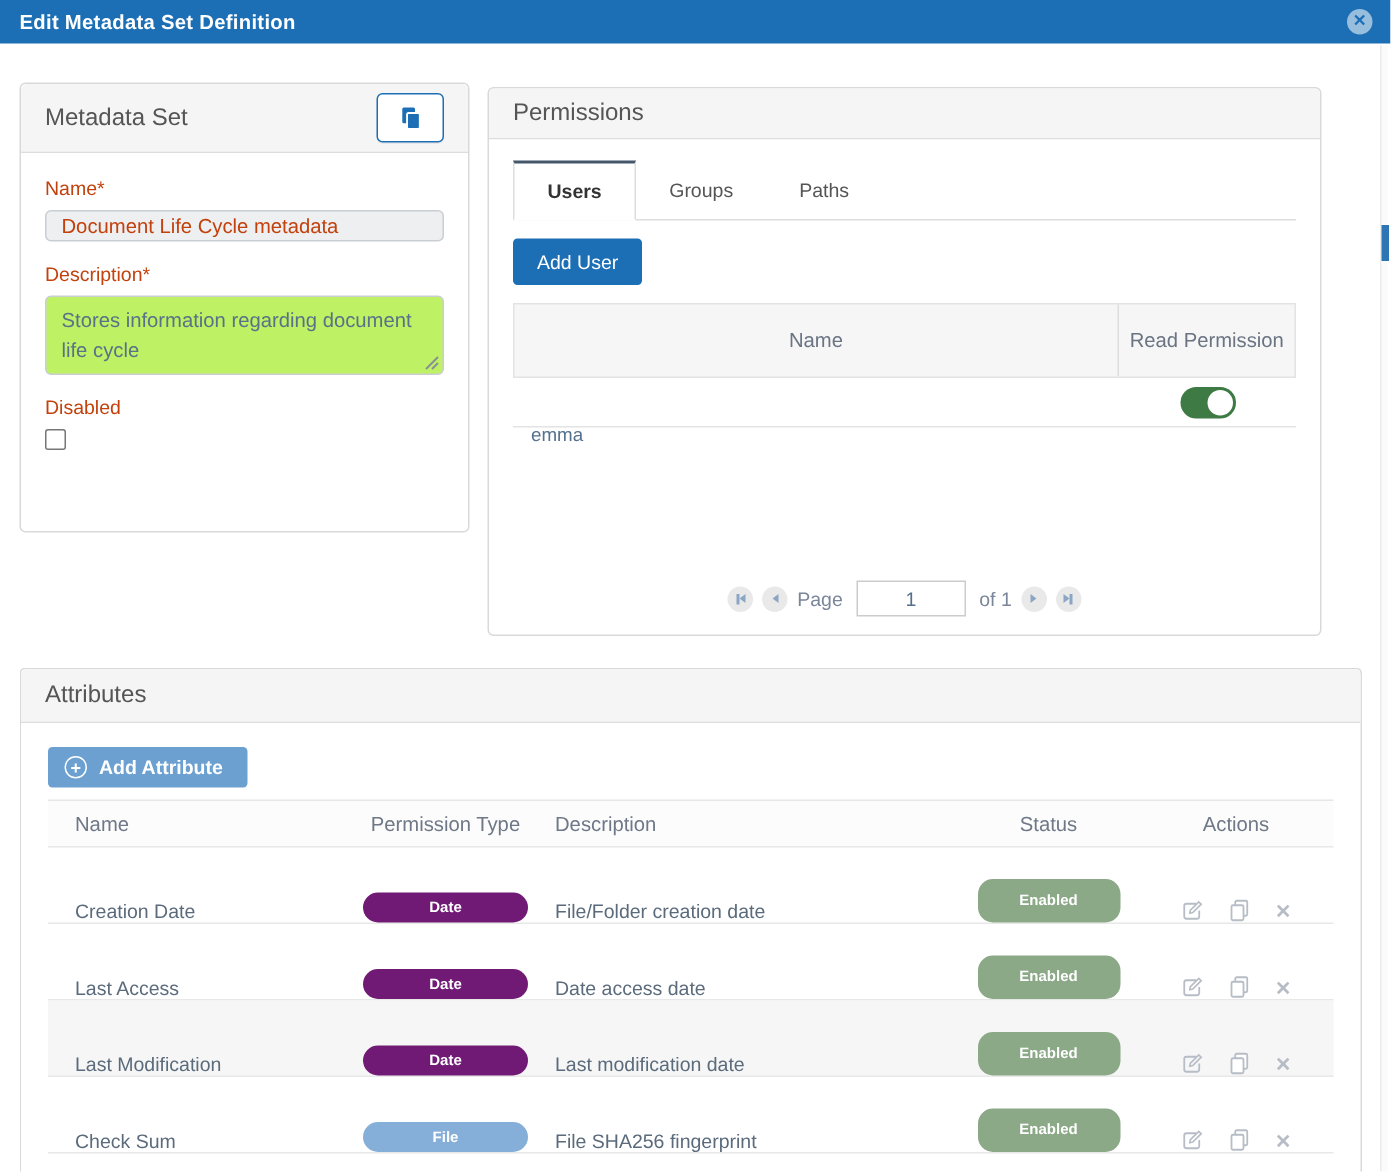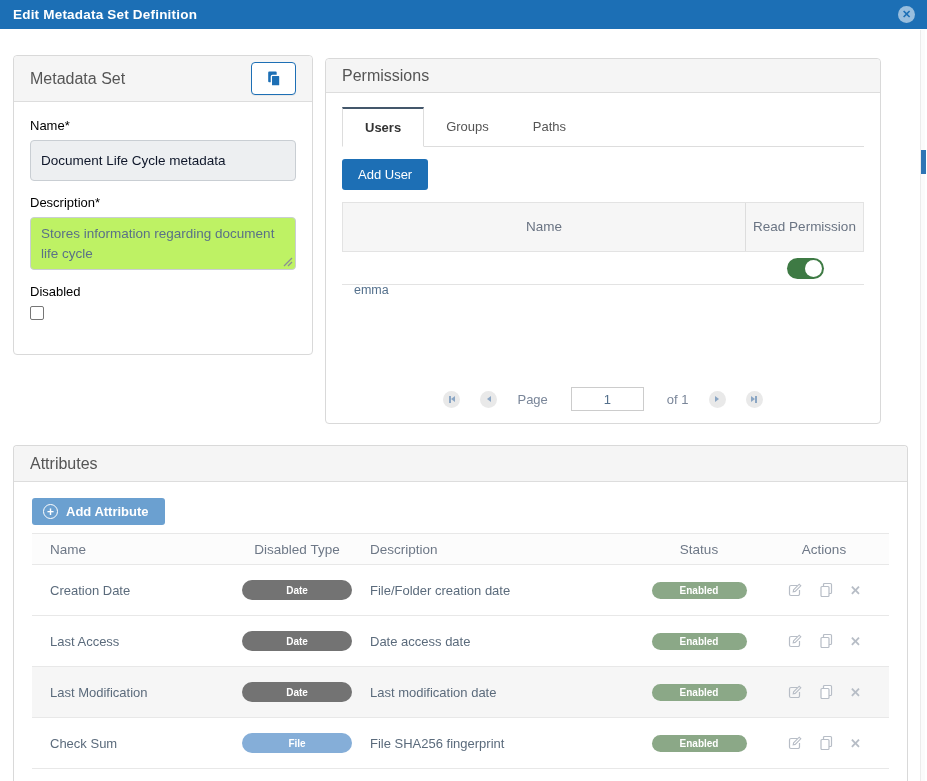--- a/index.html
+++ b/index.html
@@ -44,24 +44,24 @@
   
   .panel-meta { left:13px; top:55px; width:300px; height:300px; }
   .panel-meta .panel-header { height:46px;gap:36px; }
   .copy-btn {
     margin-left:auto; width:45px; height:33px; background:#fff;
     border:1.5px solid #1d6fb5; border-radius:4px;
     display:flex; align-items:center; justify-content:center; cursor:pointer;
     box-shadow:0 1px 0 rgba(0,0,0,.05);
   }
   .meta-body { padding:16px; }
-  .field-label { font-size:13px; color:#000000; margin-bottom:7px; }
+  .field-label { font-size:13px; color:#c2410c; margin-bottom:7px; }
   .text-input {
-    width:100%; height:41px; background:#edeff1; border:1px solid #c9ced3; border-radius:4px;
-    font-family:"Liberation Sans",sans-serif; font-size:13.5px; color:#0f172a; padding:0 10px;
+    width:100%; height:21px; background:#edeff1; border:1px solid #c9ced3; border-radius:4px;
+    font-family:"Liberation Sans",sans-serif; font-size:13.5px; color:#c2410c; padding:0 10px;
     margin-bottom:14px;
   }
   .textarea-box {
     position:relative; width:100%; min-height:53px; background:#bef264;
     border:1px solid #c9ced3; border-radius:4px; padding:6px 20px 6px 10px;
     font-size:13.5px; color:#5a7187; line-height:1.45; margin-bottom:14px;
   }
   .resize-handle { position:absolute; right:2px; bottom:2px; }
   .checkbox {
     width:14px; height:14px; border:1px solid #767676; border-radius:2px; background:#fff;
@@ -92,21 +92,21 @@
   .perm-th-name { flex:1; }
   .perm-th-read { width:118px; border-left:1px solid #ddd; padding:0 2px; }
   .perm-row { display:flex; align-items:center; height:33px; border-bottom:1px solid #e3e3e3; }
   .perm-cell-name { flex:1; padding-left:12px; font-size:12.5px; color:#54708c;margin-top:44px; }
   .perm-cell-read { width:118px; display:flex; justify-content:center; }
   .toggle { position:relative; width:37px; height:21px; border-radius:11px; background:#3e7a44; cursor:pointer; }
   .toggle .knob { position:absolute; top:2px; right:2px; width:17px; height:17px; border-radius:50%; background:#fff; }
 
   .pagination {
     position:absolute; left:0; right:0; bottom:12px;
-    display:flex; align-items:center; justify-content:center; gap:20px;
+    display:flex; align-items:center; justify-content:center; gap:6px;
     font-size:13px; color:#7a8699;
   }
   .pager-btn {
     width:17px; height:17px; border-radius:50%; background:#e9e9e9;
     display:flex; align-items:center; justify-content:center; cursor:pointer;
   }
   .tri { width:0; height:0; border-top:3.5px solid transparent; border-bottom:3.5px solid transparent; }
   .tri-l { border-right:4.5px solid #8ba6c4; }
   .tri-r { border-left:4.5px solid #8ba6c4; }
   .bar { width:1.5px; height:7px; background:#8ba6c4; }
@@ -129,36 +129,36 @@
     width:15px; height:15px; border:1.5px solid #fff; border-radius:50%;
     display:flex; align-items:center; justify-content:center;
     font-size:12px; font-weight:bold; color:#fff; line-height:1;
   }
   .attr-table { margin-top:8px; }
   .attr-thead {
     display:flex; align-items:center; height:32px;
     border-top:1px solid #e8e8e8; border-bottom:1px solid #e8e8e8;
     background:#fcfcfc; color:#6e7887; font-size:13.5px;
   }
-  .attr-row { display:flex; align-items:center; height:51px; border-bottom:1px solid #e8e8e8; font-size:13px; color:#5b6b7c; }
+  .attr-row { display:flex; align-items:flex-end; height:51px; border-bottom:1px solid #e8e8e8; font-size:13px; color:#5b6b7c; }
   .attr-row.hovered { background:#f6f6f6; }
   .col-name { width:200px; padding-left:18px; }
   .col-type { width:130px; display:flex; justify-content:center; }
   .col-desc { flex:1; padding-left:8px; }
   .col-status { width:120px; display:flex; justify-content:center; }
   .col-actions { width:130px; display:flex; justify-content:center; gap:16px; align-items:center; }
 
   .badge {
     min-width:110px; height:20px; border-radius:10px; color:#fff;
     font-size:10px; font-weight:bold; display:inline-flex; align-items:center; justify-content:center;
   }
-  .badge-date { background:#737373; }
+  .badge-date { background:#701a75; }
   .badge-text { background:#85aed8; }
   .status-pill {
-    min-width:95px; height:17px; border-radius:10px; background:#8ba887; color:#fff;
+    min-width:95px; height:29px; border-radius:10px; background:#8ba887; color:#fff;
     font-size:10px; font-weight:bold; display:inline-flex; align-items:center; justify-content:center;
   }
   .action-icon { cursor:pointer; display:flex; align-items:center; }
   .x-icon { color:#b7bdc6; font-size:13px; font-weight:bold; cursor:pointer; line-height:1; }
 </style>
 </head>
 <body>
 
 <div class="titlebar">
   <span class="title">Edit Metadata Set Definition</span>
@@ -260,21 +260,21 @@
   <div class="attr-body">
 
     <div class="add-attr-btn">
       <span class="plus-icon">+</span>
       <span>Add Attribute</span>
     </div>
 
     <div class="attr-table">
       <div class="attr-thead">
         <div class="col-name">Name</div>
-        <div class="col-type">Disabled Type</div>
+        <div class="col-type">Permission Type</div>
         <div class="col-desc">Description</div>
         <div class="col-status">Status</div>
         <div class="col-actions" style="display:flex;justify-content:center;">Actions</div>
       </div>
 
       <div class="attr-row">
         <div class="col-name">Creation Date</div>
         <div class="col-type">
             <span class="badge badge-date">Date</span>
           </div>

